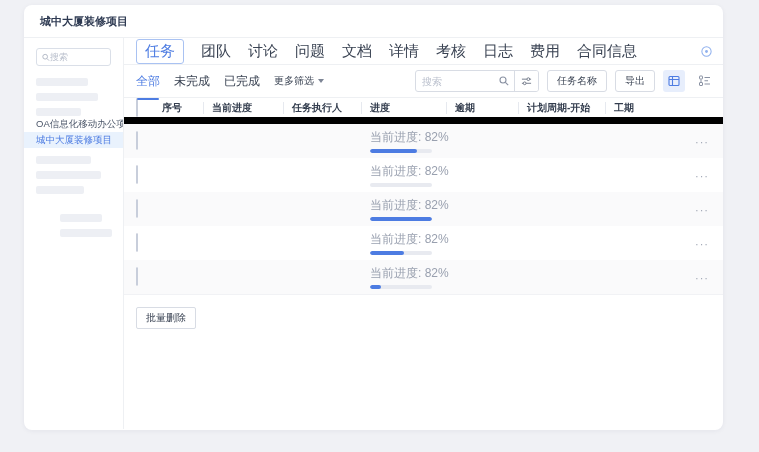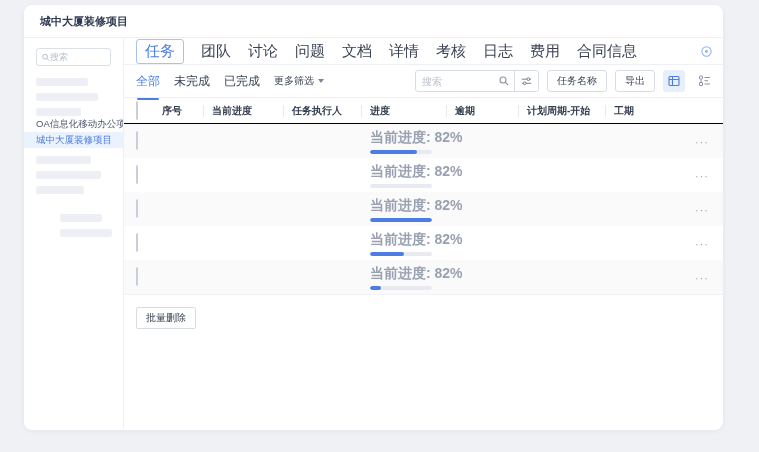--- a/index.html
+++ b/index.html
@@ -50,39 +50,39 @@
   .adv-btn { width:24px; height:100%; border-left:1px solid #d8dce4; display:flex;
     align-items:center; justify-content:center; cursor:pointer; background:#fff; }
   .btn { height:22px; padding:0 9px; border:1px solid #d8dce4; border-radius:3px; background:#fff;
     font-size:10px; color:#3a4353; display:flex; align-items:center; cursor:pointer; white-space:nowrap;
     font-family:inherit; }
   .icon-btn { width:22px; height:22px; border-radius:3px; display:flex; align-items:center;
     justify-content:center; cursor:pointer; }
   .icon-btn.active { background:#e7eefc; }
   
   .thead { height:26px; display:flex; align-items:center; padding:0 10px 0 12px;
-    border-bottom:1px solid #000000;justify-content:space-between; }
+    border-bottom:7px solid #000000;justify-content:space-between; }
   .trow { height:34px; display:flex; align-items:center; padding:0 10px 0 12px; }
   .trow.alt { background:#fafafb; }
   .rows { border-bottom:1px solid #f1f2f5; }
   .c-check { width:26px; flex:none; }
   .c-num  { width:50px; flex:none; }
   .c-name { width:80px; flex:none; }
   .c-exec { width:78px; flex:none; }
   .c-prog { width:85px; flex:none; }
   .c-over { width:72px; flex:none; }
   .c-plan { width:87px; flex:none; }
   .c-dur  { width:66px; flex:none; }
   .c-act  { flex:1; text-align:right; }
   .th { font-size:10px; font-weight:700; color:#333d4e; position:relative; }
   .th.sep::after { content:''; position:absolute; right:8px; top:50%; transform:translateY(-50%);
     width:1px; height:12px; background:#e6e9ef; }
   .checkbox { width:13px; height:13px; border:1px solid #c8cedb; border-radius:2px;
     background:#fff; cursor:pointer; }
-  .prog-label { font-size:14px; color:#99a0af; white-space:nowrap;font-weight:bold; }
+  .prog-label { font-size:12px; color:#99a0af; white-space:nowrap; }
   .prog-track { width:62px; height:4px; border-radius:2px; background:#e8eaf0; margin-top:3px;
     overflow:hidden; }
   .prog-fill { height:100%; border-radius:2px; background:#4d7ce2; }
   .dots { font-size:11px; color:#a0a7b4; letter-spacing:1px; cursor:pointer; padding-right:4px; }
   .footer { padding:12px 0 0 12px; }
   .mt7 { margin-top:7px; } .mt8 { margin-top:8px; } .mt12 { margin-top:12px; }
   .ml24 { margin-left:24px; } .mt20 { margin-top:20px; }
   .w42{width:42px}.w45{width:45px}.w48{width:48px}.w52{width:52px}.w55{width:55px}
   .w62{width:62px}.w65{width:65px}
   .sk-cell { height:9px; }

